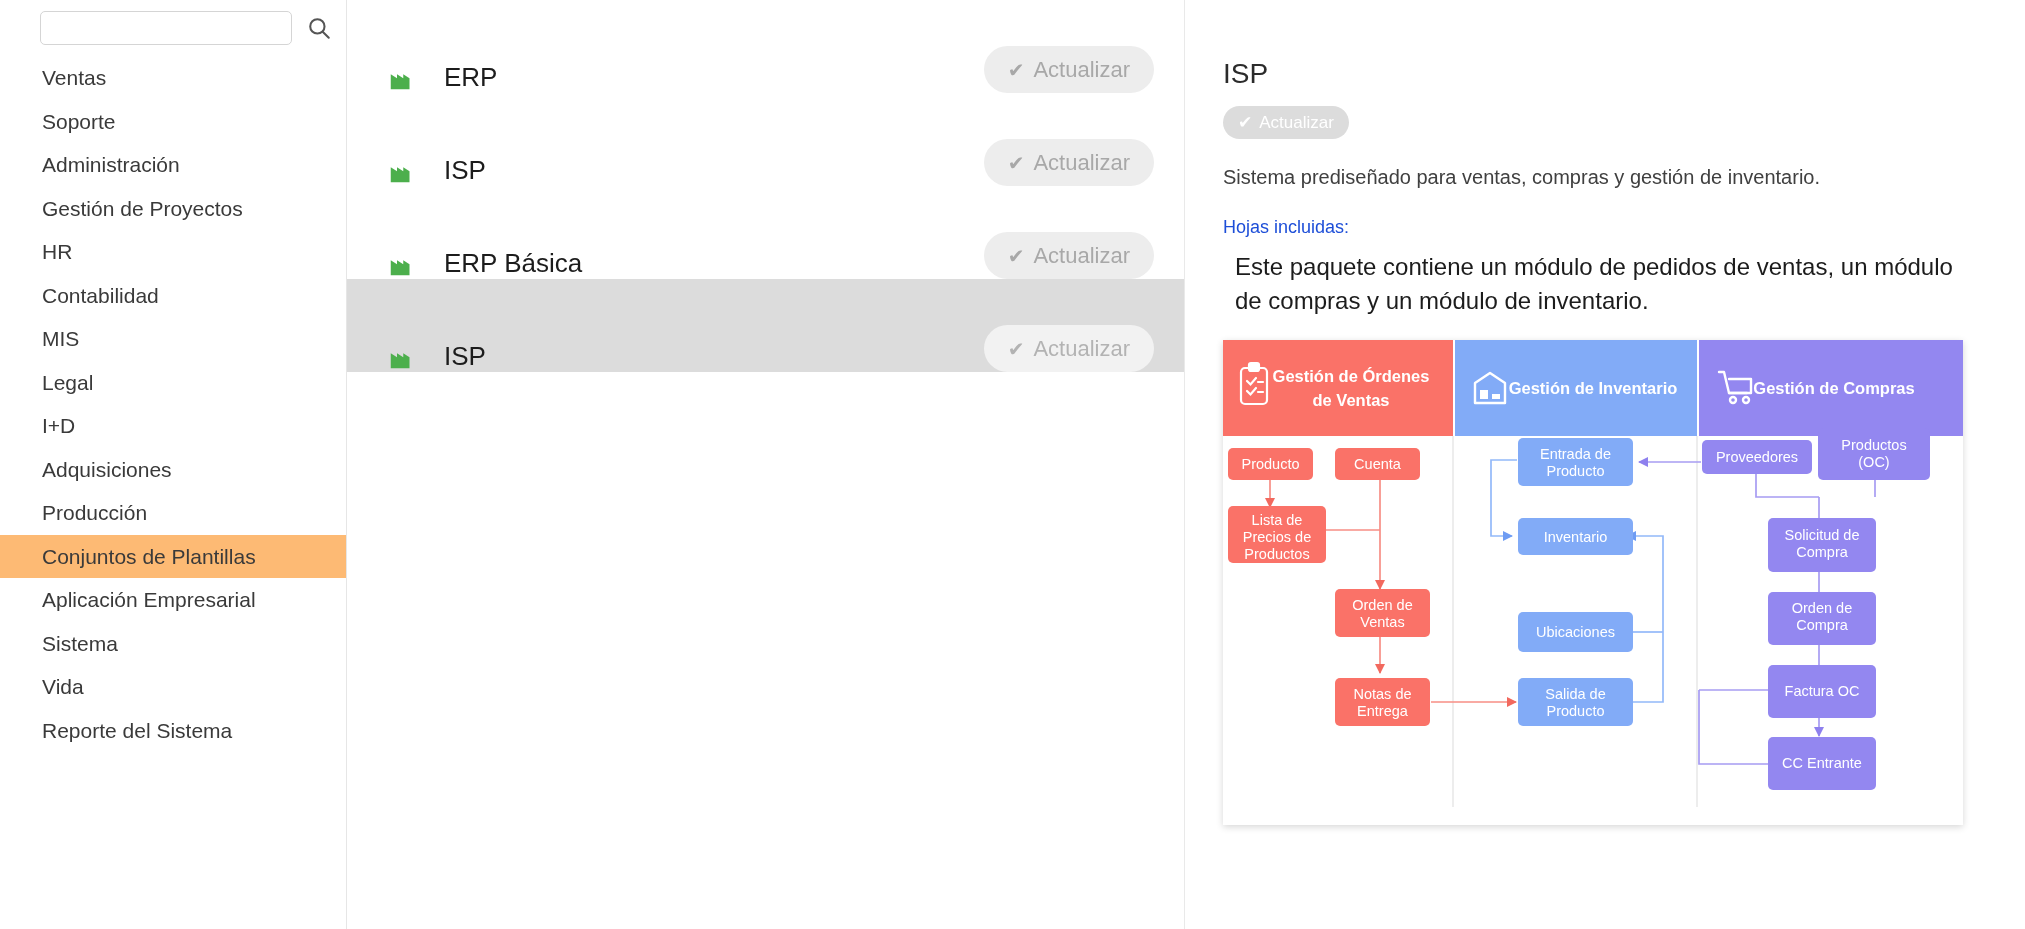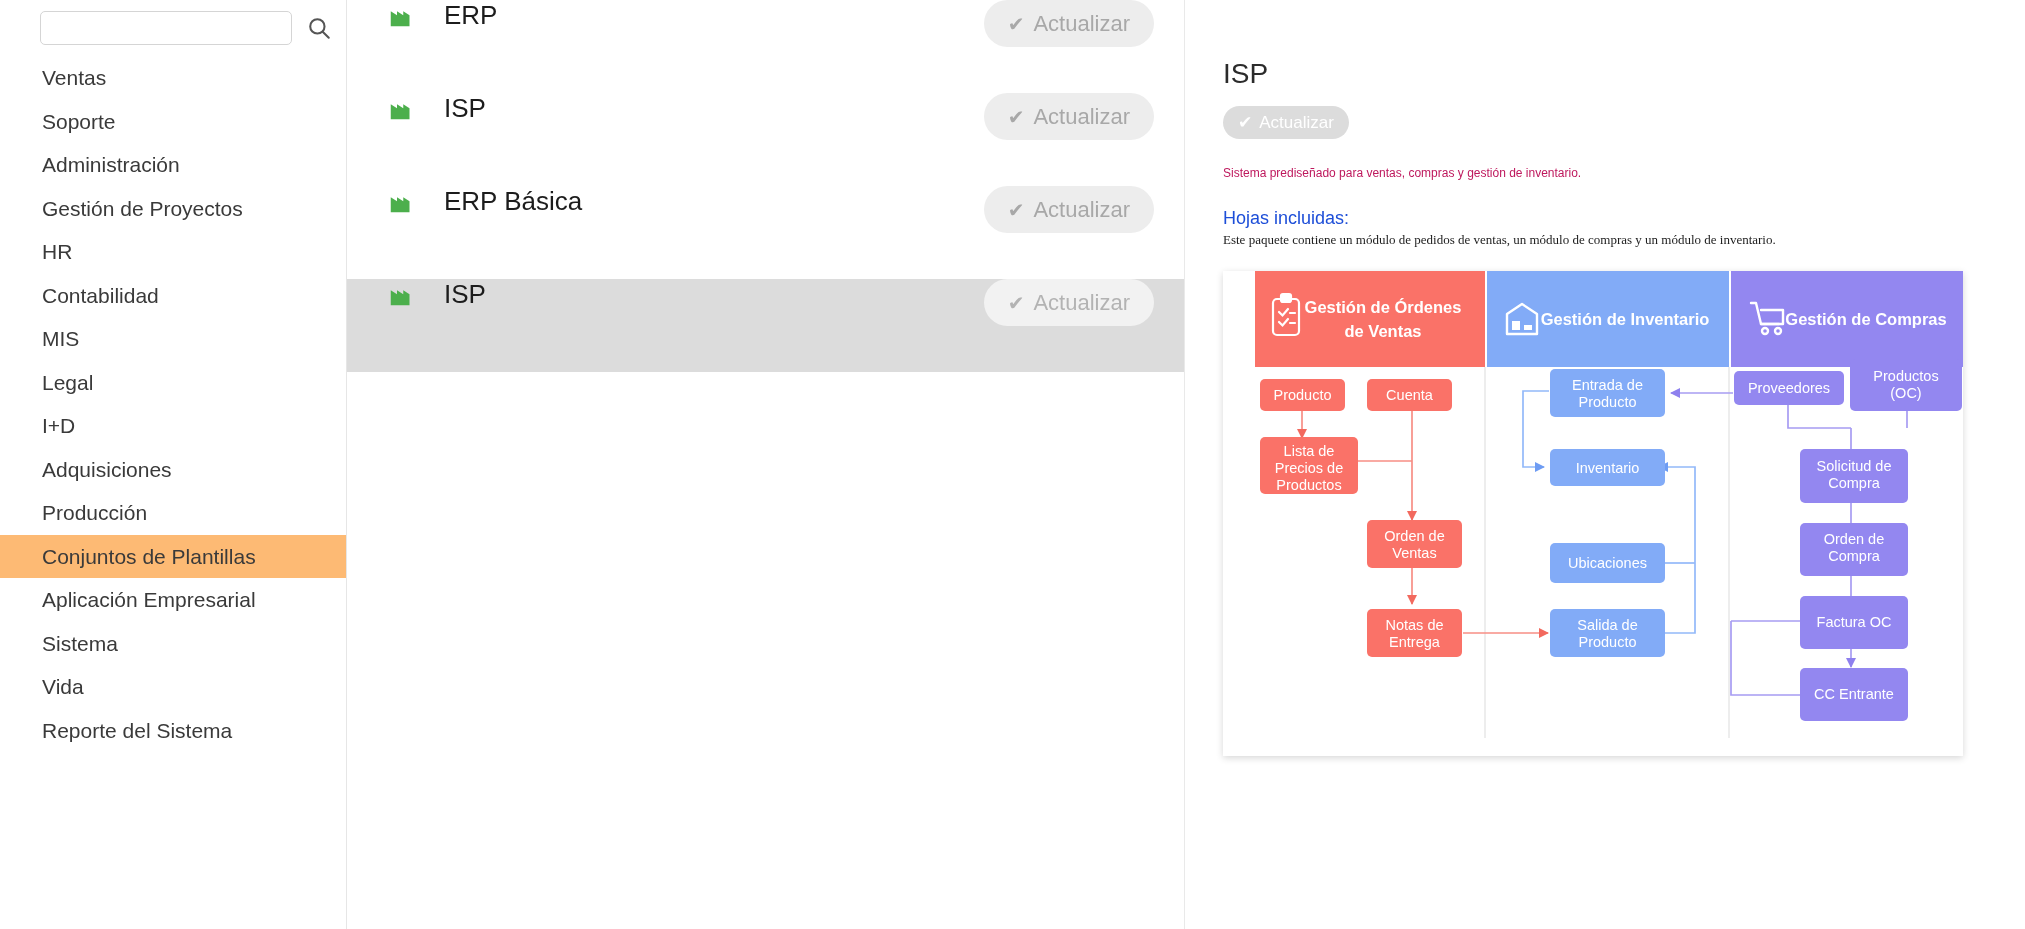--- a/index.html
+++ b/index.html
@@ -50,21 +50,21 @@
   
   .list-panel {
     width: 838px; flex: 0 0 838px;
     height: 929px; background: #ffffff;
     border-right: 1px solid #e9e9e9;
     position: relative;
   }
   .pkg-row {
     position: relative;
     height: 93px;
-    display: flex; align-items: flex-start;
+    display: flex; align-items: flex-end;
     padding: 0 30px 0 40px;
     cursor: pointer;
   }
   .pkg-row.selected { background: #dcdcdc; }
   .pkg-icon { width: 30px; height: 30px; flex: 0 0 30px; margin-right: 27px; }
   .pkg-name { font-size: 26px; color: #1c1c1c; flex: 1 1 auto; }
   .pill {
     display: inline-flex; align-items: center; gap: 9px;
     background: #ededed; color: #a8a8a8;
     border: none; border-radius: 26px;
@@ -82,31 +82,31 @@
     position: relative;
   }
   .detail-title { font-size: 28px; color: #2b2b2b; margin: 0 0 16px 0; font-weight: 400; }
   .detail-pill {
     display: inline-flex; align-items: center; gap: 7px;
     background: #dcdcdc; color: #ffffff;
     border: none; border-radius: 20px;
     padding: 0 15px; height: 33px; font-size: 17px;
     cursor: pointer; font-family: "Liberation Sans", sans-serif;
   }
-  .detail-desc { font-size: 12px; color: #be185d; margin: 27px 0 0 0; }
+  .detail-desc { font-size: 20px; color: #404040; margin: 27px 0 0 0; }
   .detail-sub { font-size: 18px; color: #1d4ed8; margin: 28px 0 2px 0; }
-  .detail-body { font-size: 13px; color: #1c1c1c; margin: 0; line-height: 1.42; max-width: 985px; font-family: Liberation Serif, serif; }
+  .detail-body { font-size: 24px; color: #1c1c1c; margin: 12px; line-height: 1.42; max-width: 985px; }
 
   
   .diagram-wrap {
     margin-top: 22px;
     width: 740px; height: 485px;
     background: #ffffff;
     box-shadow: 0 2px 7px rgba(0,0,0,0.16);
-    position: relative; overflow: hidden; padding-left: 32px;
+    position: relative; overflow: hidden;
   }
   .diagram-wrap svg { display: block; }
 </style>
 </head>
 <body>
 
 <div id="app">
 
   <div class="sidebar">
     <div class="search-row">

